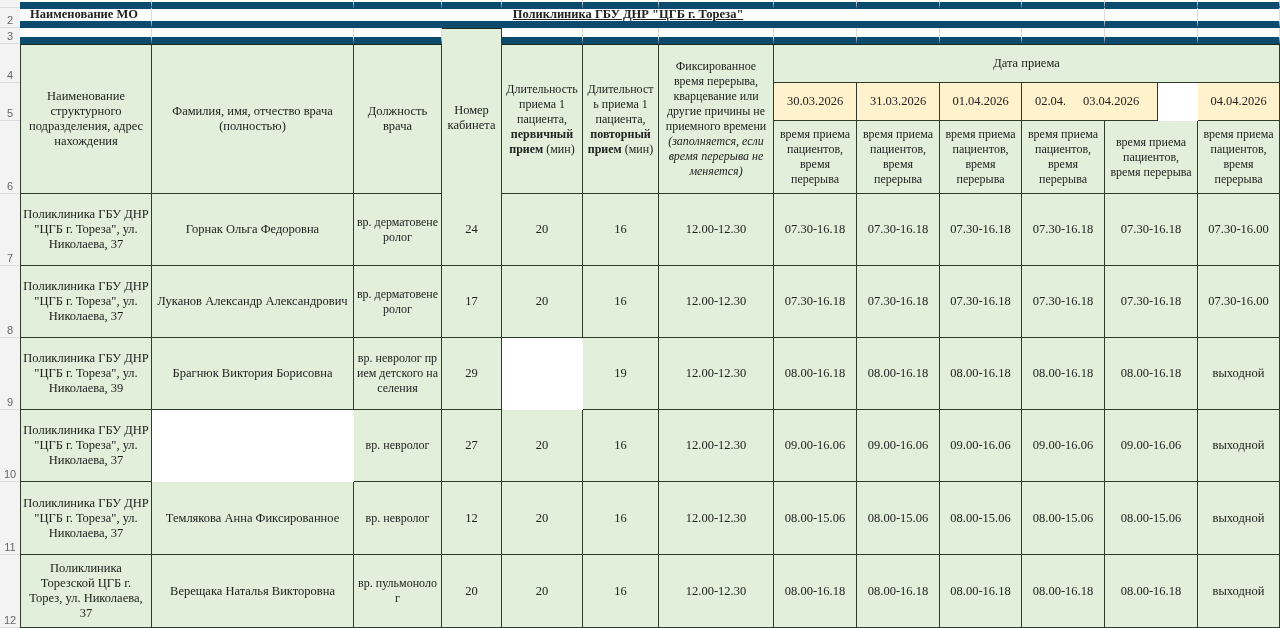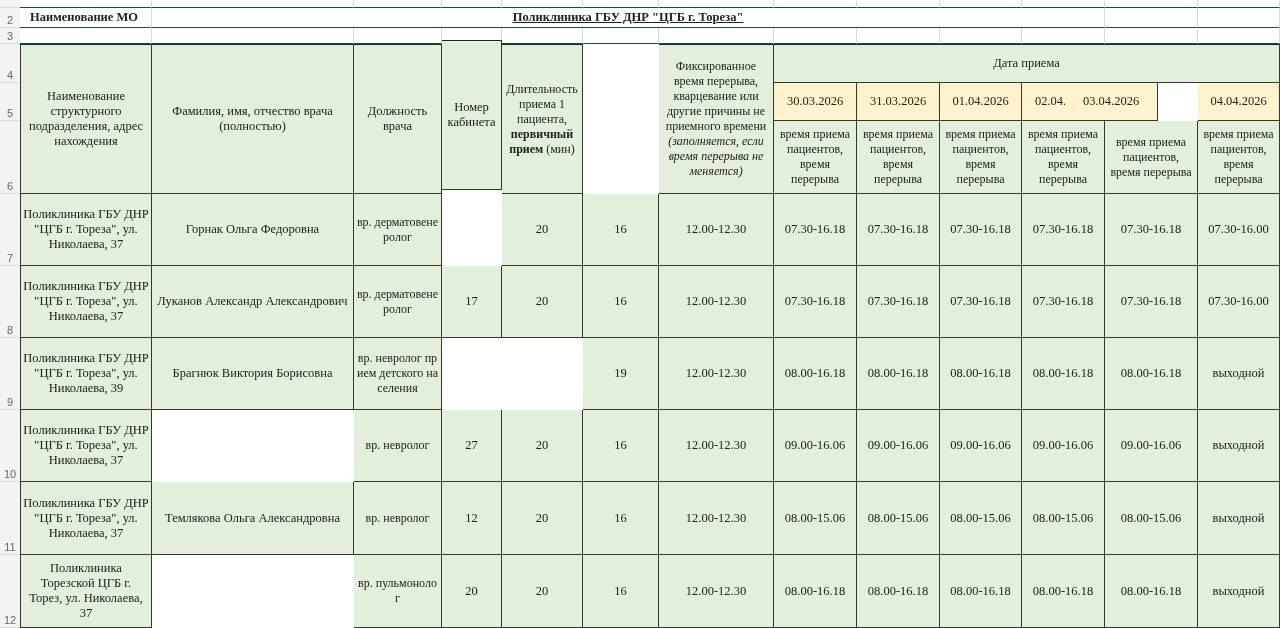--- a/index.html
+++ b/index.html
@@ -13,21 +13,21 @@
     position: absolute; left: 0; width: 20px; background: #f3f3f3;
     font-family: "Liberation Sans", "DejaVu Sans", sans-serif; font-size: 11px; color: #666;
     display: flex; align-items: flex-end; justify-content: center; padding-bottom: 1px;
     box-sizing: border-box; border-bottom: 1px solid #dcdcdc;
   }
   .cell {
     position: absolute; box-sizing: border-box;
     display: flex; align-items: center; justify-content: center; text-align: center;
     font-size: 12.5px; line-height: 15px; padding: 1px 2px; overflow: hidden;
   }
-  .grid { border-right: 1px solid #dadada; border-bottom: 1px solid #0c4a6e; }
+  .grid { border-right: 1px solid #dadada; border-bottom: 7px solid #0c4a6e; }
   .tbl { background: #e2efda; border-right: 1px solid #2e3b2a; border-bottom: 1px solid #2e3b2a; }
   .date { background: #fff2cc; }
   .topborder { border-top: 1.5px solid #1f2a1c; }
   .leftborder { border-left: 1px solid #2e3b2a; }
   b { font-weight: bold; }
   i { font-style: italic; }
   .title { font-weight: bold; text-decoration: underline; font-size: 12.5px; }
   .mo { font-weight: bold; justify-content: flex-start; padding-left: 10px; font-size: 12.5px; }
 </style>
 </head>
@@ -82,26 +82,29 @@
     <div class="cell grid" style="left: 1198px; top: 28px; width: 82px; height: 16px;"></div>
     <div class="cell tbl topborder leftborder" style="left: 20px; top: 44px; width: 132px; height: 150px;">
       <span>Наименование структурного подразделения, адрес нахождения</span>
     </div>
     <div class="cell tbl topborder" style="left: 152px; top: 44px; width: 202px; height: 150px;">
       <span>Фамилия, имя, отчество врача (полностью)</span>
     </div>
     <div class="cell tbl topborder" style="left: 354px; top: 44px; width: 88px; height: 150px;">
       <span>Должность врача</span>
     </div>
-    <div class="cell tbl topborder" style="left: 442px; top: 40px; width: 60px; height: 150px;">
+    <div class="cell tbl topborder" style="left: 442px; top: 28px; width: 60px; height: 180px;">
       <span>Номер кабинета</span>
     </div>
     <div class="cell tbl topborder" style="left: 502px; top: 44px; width: 81px; height: 150px;">
       <div style="font-size: 12px;"><span>Длительность приема 1 пациента,</span> <b>первичный прием</b><span> (мин)</span></div>
     </div>
+    <div class="cell tbl topborder" style="left: 583px; top: 44px; width: 76px; height: 150px;">
+      <div style="font-size: 12px;"><span>Длительност ь приема 1 пациента,</span> <b>повторный прием</b><span> (мин)</span></div>
+    </div>
     <div class="cell tbl topborder" style="left: 659px; top: 44px; width: 115px; height: 150px;">
       <div style="font-size: 12px;"><span>Фиксированное время перерыва, кварцевание или другие причины не приемного времени</span> <i>(заполняется, если время перерыва не меняется)</i></div>
     </div>
     <div class="cell tbl topborder" style="left: 774px; top: 44px; width: 506px; height: 39px;">
       <span>Дата  приема</span>
     </div>
     <div class="cell tbl date" style="left: 774px; top: 83px; width: 83px; height: 38px;">
       <span>30.03.2026</span>
     </div>
     <div class="cell tbl" style="left: 774px; top: 121px; width: 83px; height: 73px; font-size: 12px;">
@@ -139,20 +142,23 @@
     </div>
     <div class="cell tbl leftborder" style="left: 20px; top: 194px; width: 132px; height: 72px; font-size: 12.5px;">
       <span>Поликлиника ГБУ ДНР  "ЦГБ г. Тореза", ул. Николаева, 37</span>
     </div>
     <div class="cell tbl" style="left: 152px; top: 194px; width: 202px; height: 72px;">
       <span>Горнак Ольга Федоровна</span>
     </div>
     <div class="cell tbl" style="left: 354px; top: 194px; width: 88px; height: 72px; word-break: break-all; font-size: 12px;">
       <span>вр. дерматовенеролог</span>
     </div>
+    <div class="cell tbl" style="left: 442px; top: 194px; width: 60px; height: 72px;">
+      <span>24</span>
+    </div>
     <div class="cell tbl" style="left: 502px; top: 194px; width: 81px; height: 72px;">
       <span>20</span>
     </div>
     <div class="cell tbl" style="left: 583px; top: 194px; width: 76px; height: 72px;">
       <span>16</span>
     </div>
     <div class="cell tbl" style="left: 659px; top: 194px; width: 115px; height: 72px;">
       <span>12.00-12.30</span>
     </div>
     <div class="cell tbl" style="left: 774px; top: 194px; width: 83px; height: 72px;">
@@ -214,20 +220,23 @@
     </div>
     <div class="cell tbl leftborder" style="left: 20px; top: 338px; width: 132px; height: 72px; font-size: 12.5px;">
       <span>Поликлиника ГБУ ДНР  "ЦГБ г. Тореза", ул. Николаева, 39</span>
     </div>
     <div class="cell tbl" style="left: 152px; top: 338px; width: 202px; height: 72px;">
       <span>Брагнюк Виктория Борисовна</span>
     </div>
     <div class="cell tbl" style="left: 354px; top: 338px; width: 88px; height: 72px; word-break: break-all; font-size: 12px;">
       <span>вр. невролог прием детского населения</span>
     </div>
+    <div class="cell tbl" style="left: 442px; top: 338px; width: 60px; height: 72px;">
+      <span>29</span>
+    </div>
     <div class="cell tbl" style="left: 583px; top: 338px; width: 76px; height: 72px;">
       <span>19</span>
     </div>
     <div class="cell tbl" style="left: 659px; top: 338px; width: 115px; height: 72px;">
       <span>12.00-12.30</span>
     </div>
     <div class="cell tbl" style="left: 774px; top: 338px; width: 83px; height: 72px;">
       <span>08.00-16.18</span>
     </div>
     <div class="cell tbl" style="left: 857px; top: 338px; width: 83px; height: 72px;">
@@ -278,21 +287,21 @@
     <div class="cell tbl" style="left: 1105px; top: 410px; width: 93px; height: 72px;">
       <span>09.00-16.06</span>
     </div>
     <div class="cell tbl" style="left: 1198px; top: 410px; width: 82px; height: 72px;">
       <span>выходной</span>
     </div>
     <div class="cell tbl leftborder" style="left: 20px; top: 482px; width: 132px; height: 73px; font-size: 12.5px;">
       <span>Поликлиника ГБУ ДНР  "ЦГБ г. Тореза", ул. Николаева, 37</span>
     </div>
     <div class="cell tbl" style="left: 152px; top: 482px; width: 202px; height: 73px;">
-      <span>Темлякова Ольга Александровна</span>
+      <span>Темлякова Анна Фиксированное</span>
     </div>
     <div class="cell tbl" style="left: 354px; top: 482px; width: 88px; height: 73px; word-break: break-all; font-size: 12px;">
       <span>вр. невролог</span>
     </div>
     <div class="cell tbl" style="left: 442px; top: 482px; width: 60px; height: 73px;">
       <span>12</span>
     </div>
     <div class="cell tbl" style="left: 502px; top: 482px; width: 81px; height: 73px;">
       <span>20</span>
     </div>
@@ -315,20 +324,23 @@
       <span>08.00-15.06</span>
     </div>
     <div class="cell tbl" style="left: 1105px; top: 482px; width: 93px; height: 73px;">
       <span>08.00-15.06</span>
     </div>
     <div class="cell tbl" style="left: 1198px; top: 482px; width: 82px; height: 73px;">
       <span>выходной</span>
     </div>
     <div class="cell tbl leftborder" style="left: 20px; top: 555px; width: 132px; height: 73px; font-size: 12.5px;">
       <span>Поликлиника Торезской ЦГБ          г. Торез, ул. Николаева, 37</span>
+    </div>
+    <div class="cell tbl" style="left: 152px; top: 555px; width: 202px; height: 73px;">
+      <span>Верещака Наталья Викторовна</span>
     </div>
     <div class="cell tbl" style="left: 354px; top: 555px; width: 88px; height: 73px; word-break: break-all; font-size: 12px;">
       <span>вр. пульмонолог</span>
     </div>
     <div class="cell tbl" style="left: 442px; top: 555px; width: 60px; height: 73px;">
       <span>20</span>
     </div>
     <div class="cell tbl" style="left: 502px; top: 555px; width: 81px; height: 73px;">
       <span>20</span>
     </div>

